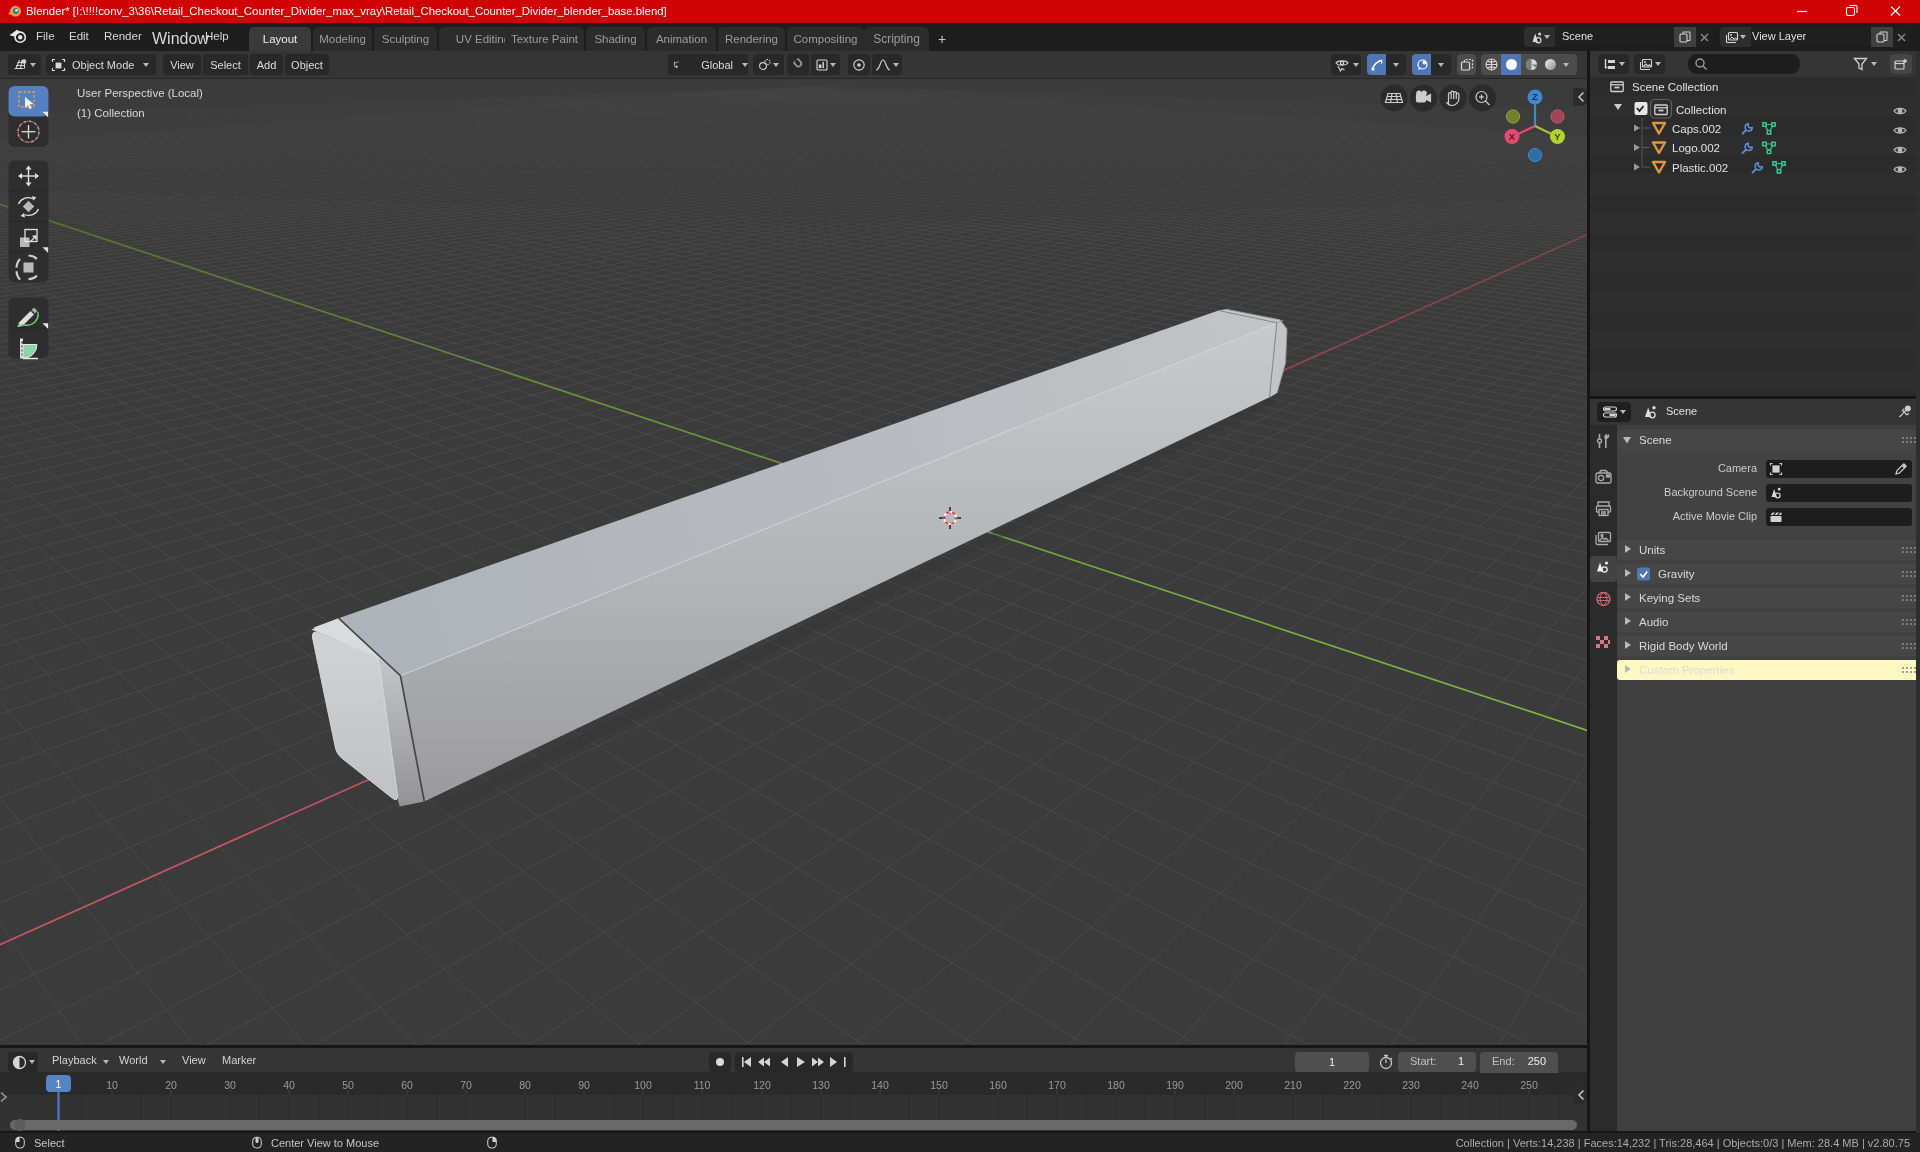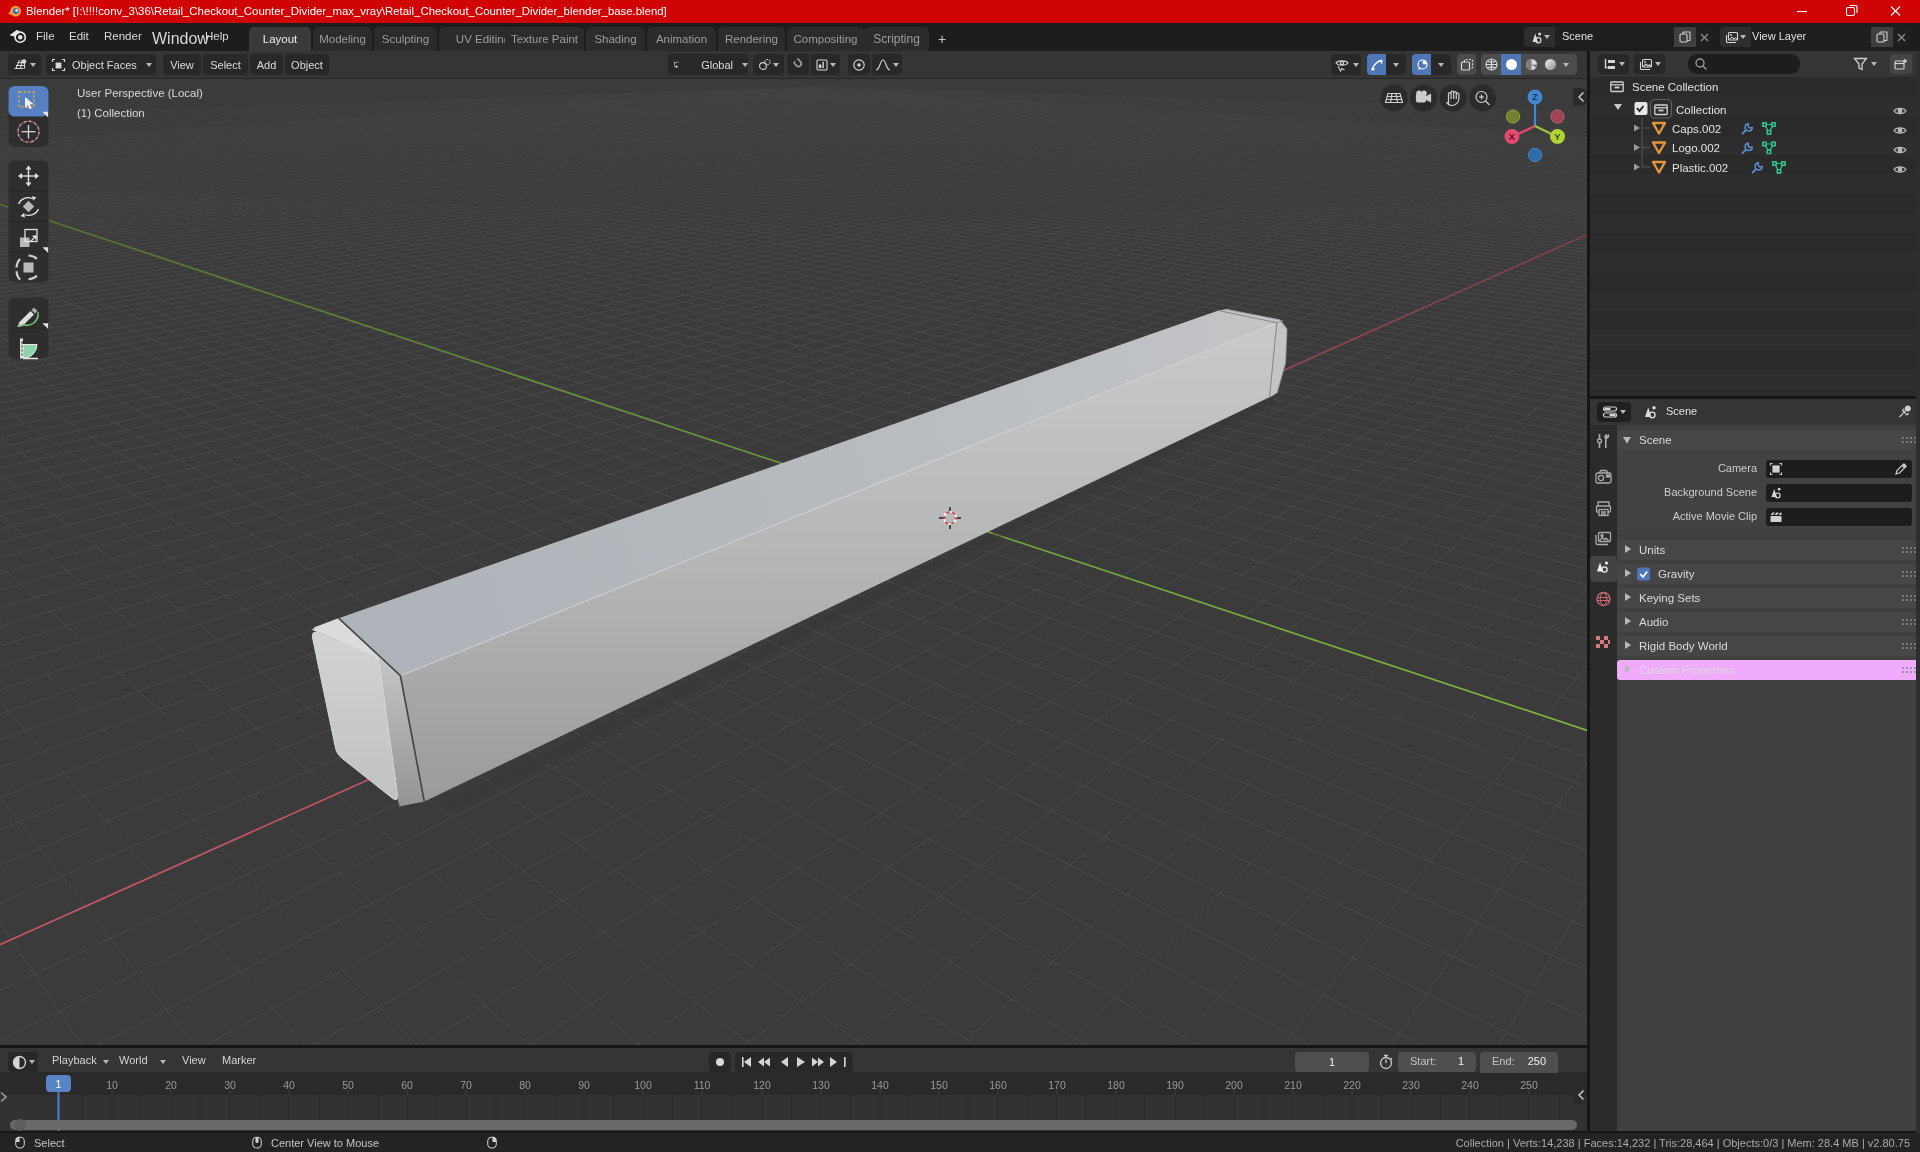--- a/index.html
+++ b/index.html
@@ -745,21 +745,21 @@
         <path d="M3 10.5 L6.5 2 M7.5 10.5 L9 2 M11.5 10.5 L11.5 2"></path>
      <circle cx="11" cy="3.5" r="2.3" fill="#d5d5d5" stroke="none"></circle>
       </svg>
    <span class="chev" style="margin-left:2px"></span>
  </div>
  <div class="pill abs" style="left:46px;top:3px;width:110px;height:21px;justify-content:flex-start">
    <svg style="margin-left:5px" width="15" height="14" viewBox="0 0 15 14" fill="none" stroke="#d9d9d9" stroke-width="1.2">
      <path d="M1.5 4 V1.5 H4 M11 1.5 H13.5 V4 M13.5 10 V12.5 H11 M4 12.5 H1.5 V10"></path>
      <rect x="4.6" y="4.6" width="5.8" height="5.8" fill="#d9d9d9" stroke="none"></rect>
       </svg>
-   <span style="margin-left:6px">Object Faces</span>
+   <span style="margin-left:6px">Object Mode</span>
    <span class="chev" style="margin-left:9px"></span>
  </div>
  <div class="pill abs" style="left:163px;top:3px;width:38px;height:21px">View</div>
  <div class="pill abs" style="left:203px;top:3px;width:45px;height:21px">Select</div>
  <div class="pill abs" style="left:250px;top:3px;width:33px;height:21px">Add</div>
  <div class="pill abs" style="left:285px;top:3px;width:44px;height:21px">Object</div>
 
  <div class="pill abs" style="left:668px;top:3px;width:80px;height:21px;justify-content:flex-start">
    <svg style="margin-left:5px" width="14" height="13" viewBox="0 0 14 13" fill="none" stroke="#d5d5d5" stroke-width="1.2">
     <path d="M2.5 1.5 V8.5 a2 2 0 0 0 2 2 H7"></path>
@@ -1205,21 +1205,21 @@
         <circle cx="290" cy="8" r="1.1"></circle>
         <circle cx="294" cy="8" r="1.1"></circle>
         <circle cx="298" cy="8" r="1.1"></circle>
         <circle cx="286" cy="12" r="1.1"></circle>
         <circle cx="290" cy="12" r="1.1"></circle>
         <circle cx="294" cy="12" r="1.1"></circle>
         <circle cx="298" cy="12" r="1.1"></circle>
       </g>
     <text x="22" y="13.5" font-size="11.5" fill="#dadada" font-family="Liberation Sans">Rigid Body World</text>
     </svg></div>
-<div class="abs" style="left:1617px;top:660px;width:303px;height:20px;background:#f0abfc;border-radius:3px">
+<div class="abs" style="left:1617px;top:660px;width:303px;height:20px;background:#fef9c3;border-radius:3px">
     <svg width="303" height="20" viewBox="0 0 303 20">
       <path d="M8 5 l6 4 l-6 4 Z" fill="#b9b9b9"></path>
       <g fill="#8a8a8a">
         <circle cx="286" cy="8" r="1.1"></circle>
         <circle cx="290" cy="8" r="1.1"></circle>
         <circle cx="294" cy="8" r="1.1"></circle>
         <circle cx="298" cy="8" r="1.1"></circle>
         <circle cx="286" cy="12" r="1.1"></circle>
         <circle cx="290" cy="12" r="1.1"></circle>
         <circle cx="294" cy="12" r="1.1"></circle>

